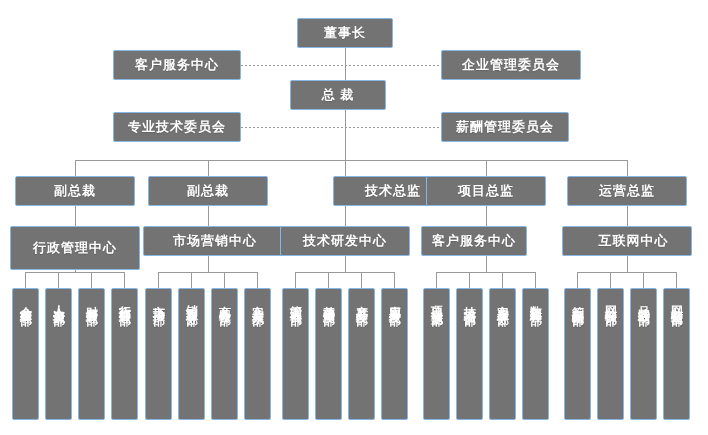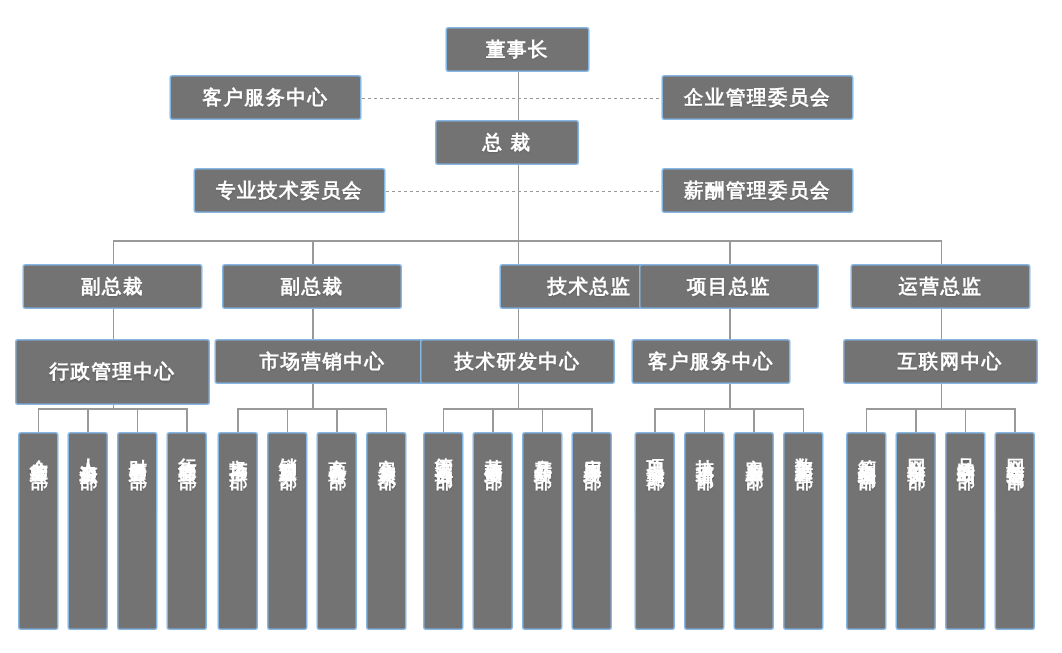--- a/index.html
+++ b/index.html
@@ -110,25 +110,25 @@
     <g stroke="#999999" stroke-width="1" fill="none" stroke-dasharray="2,2">
 
       <line x1="241" y1="65.5" x2="441" y2="65.5"></line>
       <line x1="241" y1="127.5" x2="441" y2="127.5"></line>
     </g>
   </svg>
 
   <div class="box" style="left:297px; top:18px; width:96px; height:30px;">董事长</div>
 
   <div class="box" style="left:113px; top:50px; width:128px; height:30px;">客户服务中心</div>
-  <div class="box" style="left:441px; top:50px; width:128px; height:30px;">企业管理委员会</div>
+  <div class="box" style="left:441px; top:50px; width:140px; height:30px;">企业管理委员会</div>
 
   <div class="box" style="left:290px; top:80px; width:96px; height:30px;">总  裁</div>
 
-  <div class="box" style="left:113px; top:112px; width:128px; height:30px;margin-left:16px;">专业技术委员会</div>
+  <div class="box" style="left:113px; top:112px; width:128px; height:30px;">专业技术委员会</div>
   <div class="box" style="left:441px; top:112px; width:128px; height:30px;">薪酬管理委员会</div>
 
   <div class="box" style="left:15px;  top:176px; width:120px; height:30px;">副总裁</div>
   <div class="box" style="left:148px; top:176px; width:120px; height:30px;">副总裁</div>
   <div class="box" style="left:285px; top:176px; width:120px; height:30px;margin-left:48px;">技术总监</div>
   <div class="box" style="left:426px; top:176px; width:120px; height:30px;">项目总监</div>
   <div class="box" style="left:567px; top:176px; width:120px; height:30px;">运营总监</div>
 
   <div class="box" style="left:10px;  top:226px; width:130px; height:44px;">行政管理中心</div>
   <div class="box" style="left:143px; top:226px; width:144px; height:30px;">市场营销中心</div>

